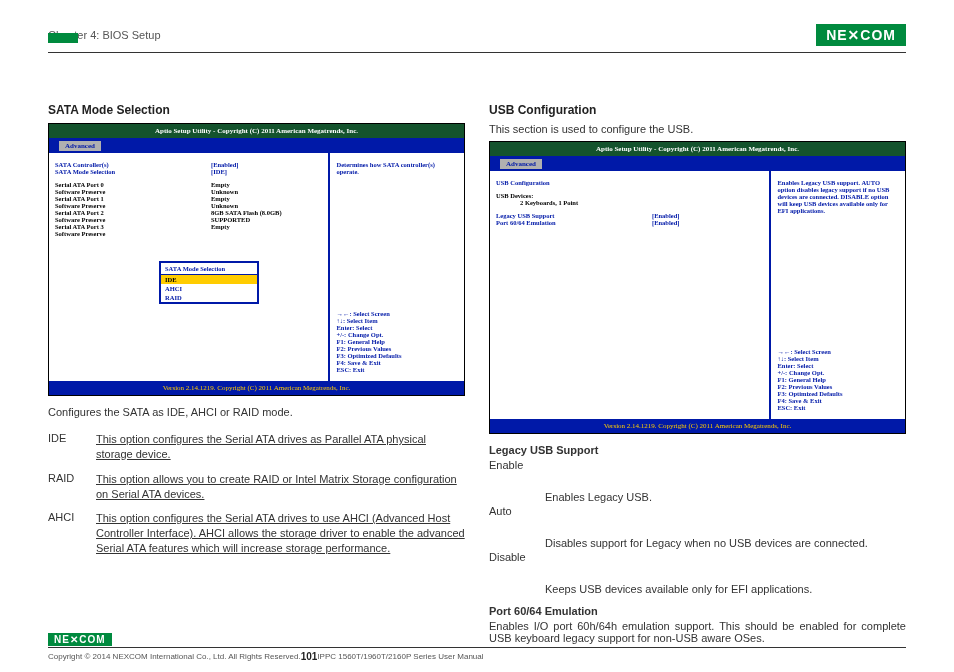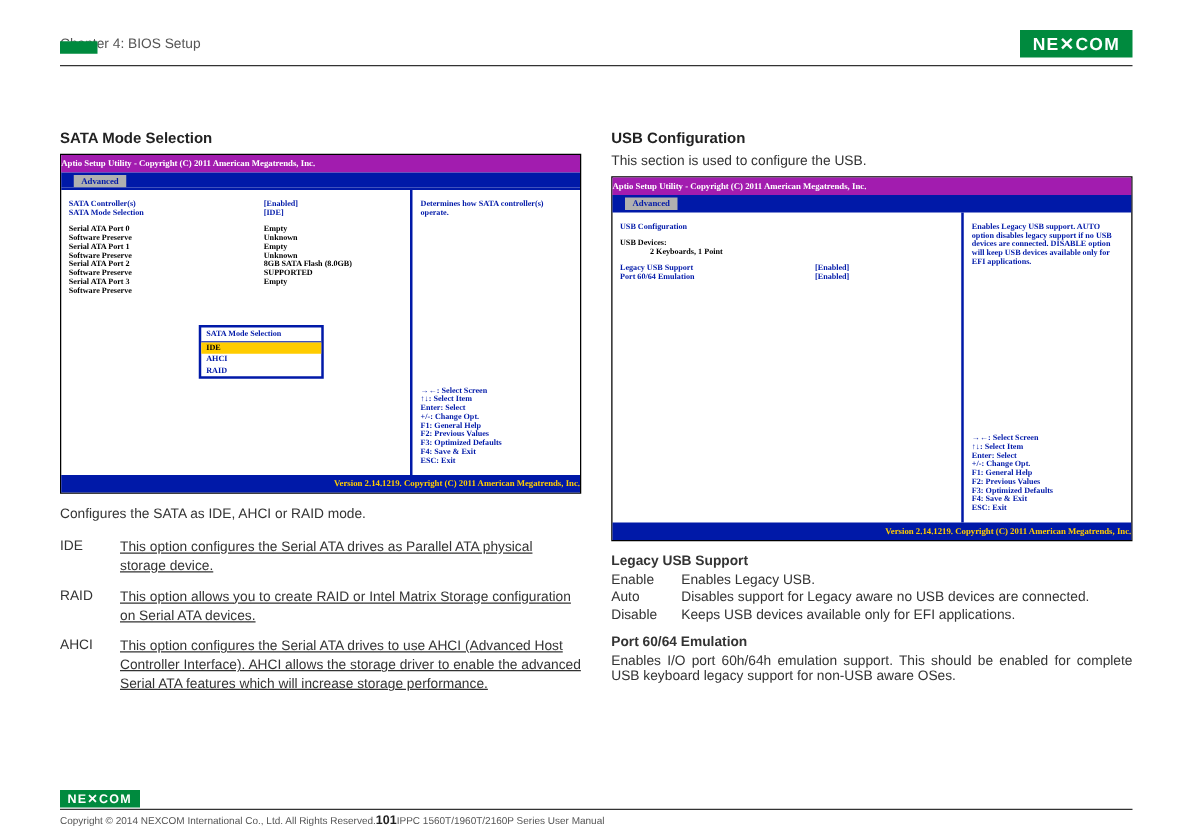--- a/index.html
+++ b/index.html
@@ -54,23 +54,23 @@
     margin-bottom: 6px;
     color: #222;
   }
   .section-sub { font-size: 11px; margin-bottom: 6px; color: #333; }
   .bios-box {
     border: 1px solid #000;
     background: #fff;
     margin-bottom: 10px;
   }
   .bios-titlebar {
-    background: #a21caf;
+    background: #14532d;
     color: #fff;
-    text-align: left;
+    text-align: center;
     font-size: 7px;
     font-weight: bold;
     padding: 3px 0;
     font-family: 'Times New Roman', serif;
   }
   .bios-tabbar {
     background: #0019a8;
     padding: 0 10px;
     font-family: 'Times New Roman', serif;
   }
@@ -134,40 +134,40 @@
   .bios-popup-item {
     color: #0019a8;
     font-size: 6.5px;
     font-weight: bold;
     padding: 1px 4px;
   }
   .bios-popup-item.selected { background: #ffcc00; color: #000; }
   .bios-footer {
     background: #0019a8;
     color: #ffcc00;
-    text-align: right;
+    text-align: center;
     font-size: 7px;
-    font-weight: bold;
+    font-weight: normal;
     padding: 3px 0;
     font-family: 'Times New Roman', serif;
   }
   .help-keys { color: #0019a8; }
   .caption { font-size: 11px; color: #333; margin-bottom: 14px; }
   .desc-row { display: flex; margin-bottom: 10px; font-size: 11px; }
   .desc-term { width: 48px; flex-shrink: 0; }
   .desc-text { flex: 1; line-height: 1.35; text-decoration: underline; }
   .subsection-heading {
     font-weight: bold;
     font-size: 11px;
     margin-top: 10px;
     margin-bottom: 3px;
   }
   .val-row { display: flex; font-size: 11px; margin-bottom: 2px; }
   .val-term { width: 56px; flex-shrink: 0; }
-  .val-text { flex: 1; }
+  .val-text { flex: 1; margin-top: 32px; }
   .just { text-align: justify; }
   .page-footer {
     position: absolute;
     bottom: 10px;
     left: 48px;
     right: 48px;
   }
   .footer-rule { height: 1px; background: #333; margin-bottom: 3px; }
   .footer-row {
     display: flex;
@@ -329,21 +329,21 @@
       <div class="bios-footer">Version 2.14.1219. Copyright (C) 2011 American Megatrends, Inc.</div>
     </div>
 
     <div class="subsection-heading">Legacy USB Support</div>
     <div class="val-row">
         <div class="val-term">Enable</div>
         <div class="val-text">Enables Legacy USB.</div>
       </div>
     <div class="val-row">
         <div class="val-term">Auto</div>
-        <div class="val-text">Disables support for Legacy aware no USB devices are connected.</div>
+        <div class="val-text">Disables support for Legacy when no USB devices are connected.</div>
       </div>
     <div class="val-row">
         <div class="val-term">Disable</div>
         <div class="val-text">Keeps USB devices available only for EFI applications.</div>
       </div>
 
     <div class="subsection-heading">Port 60/64 Emulation</div>
     <div class="just" style="font-size:11px">Enables I/O port 60h/64h emulation support. This should be enabled for complete USB keyboard legacy support for non-USB aware OSes.</div>
   </div>
 </div>

